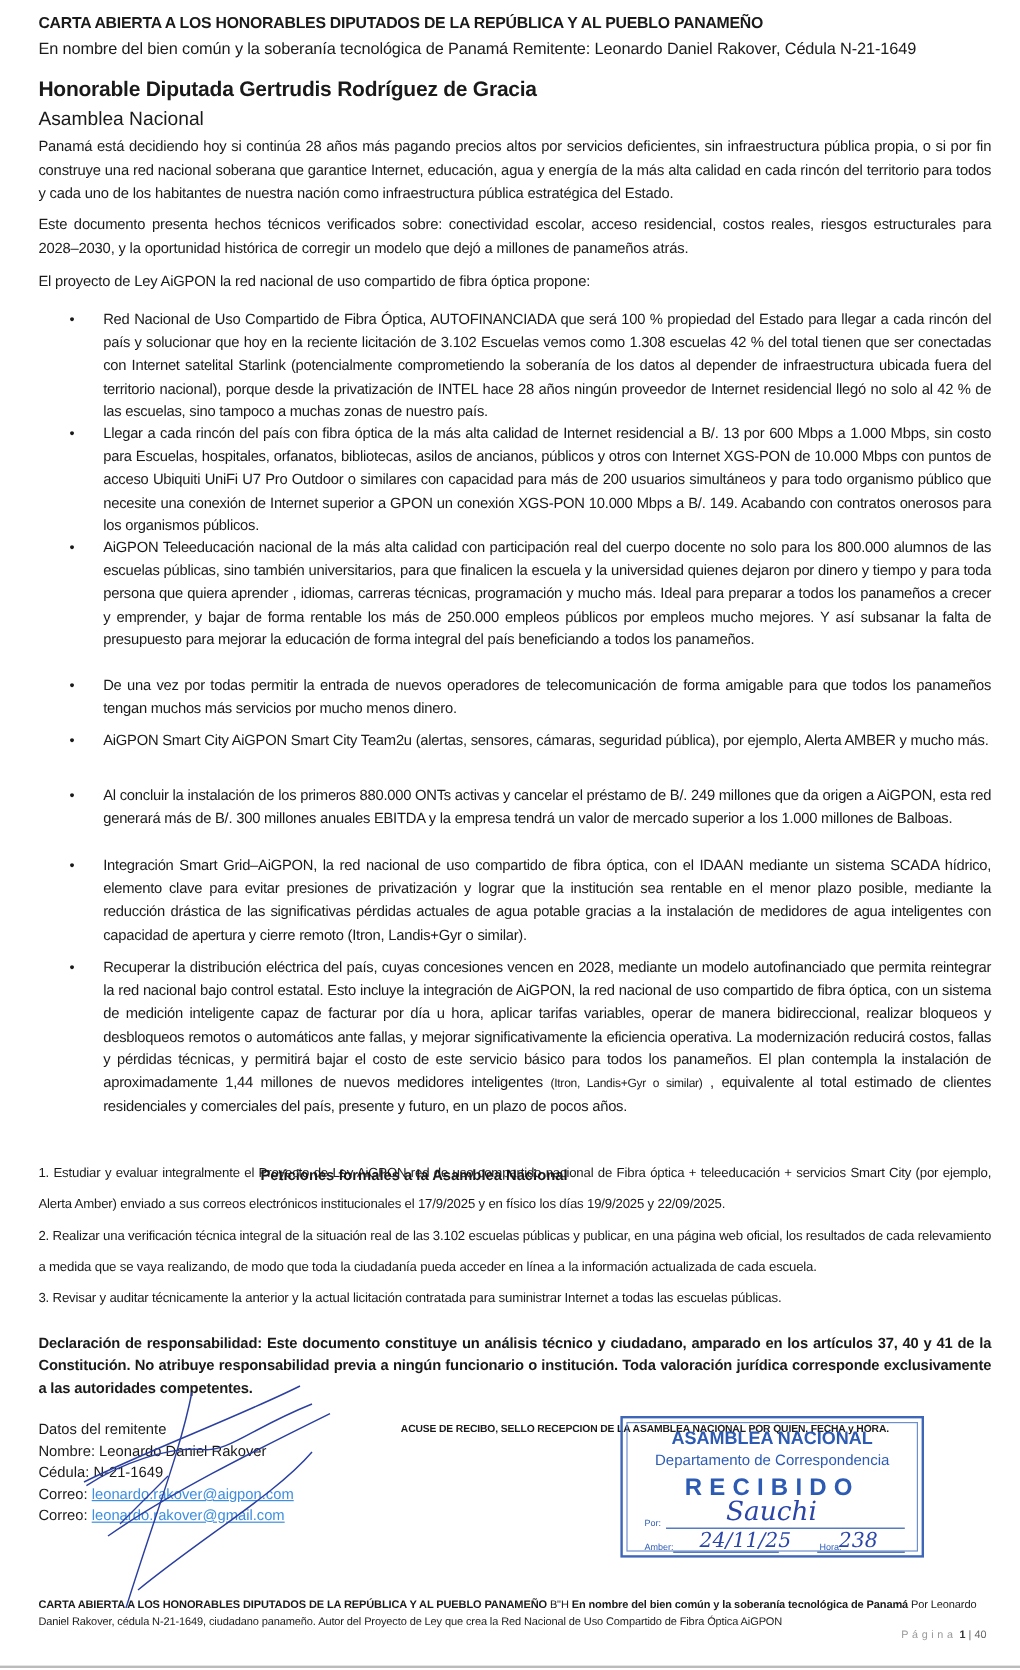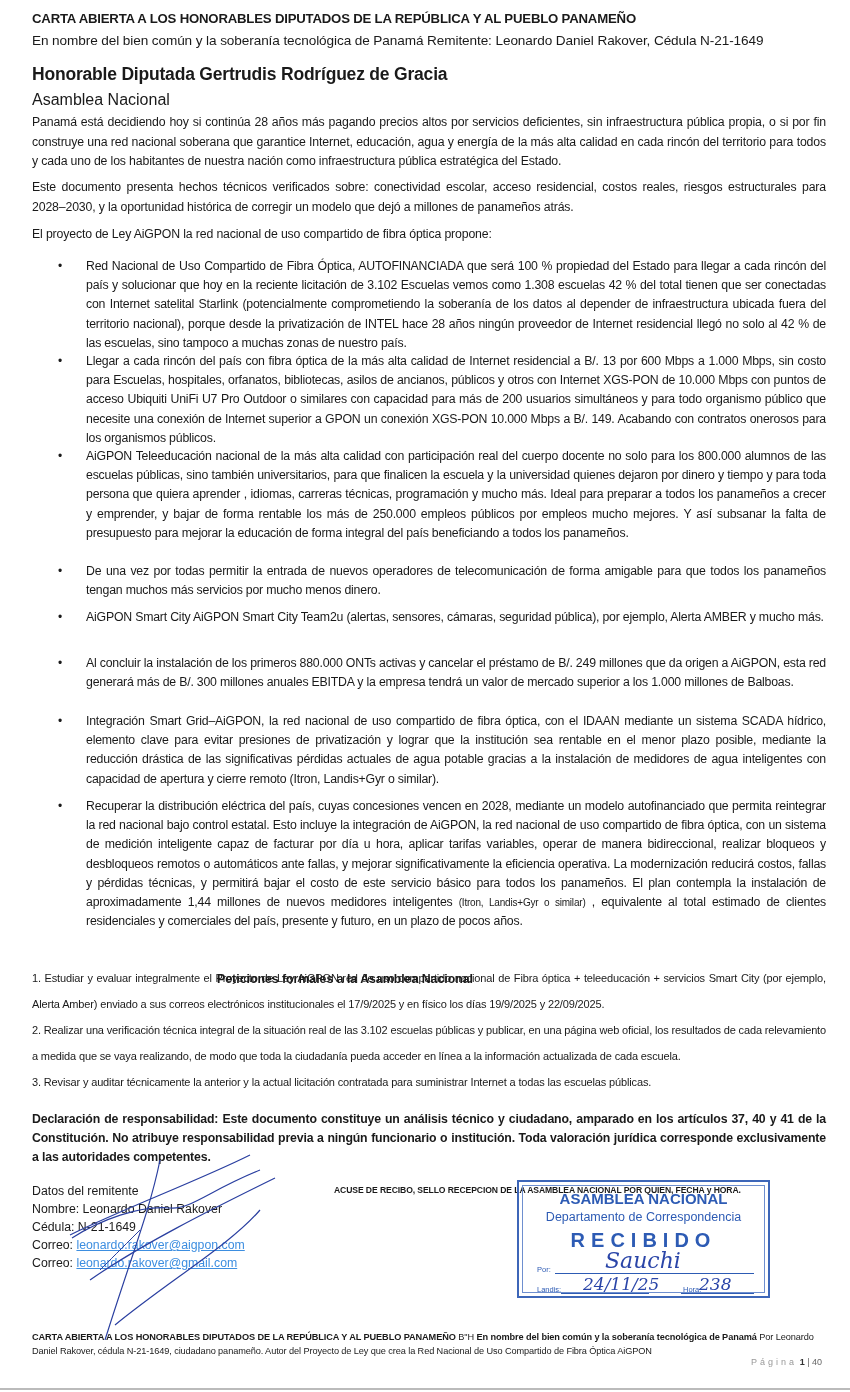--- a/index.html
+++ b/index.html
@@ -104,21 +104,21 @@
   <div class="ack">ACUSE DE RECIBO,  SELLO  RECEPCION DE LA ASAMBLEA  NACIONAL POR QUIEN,  FECHA  y HORA.</div>
 
   <div class="stamp">
     <div class="inner"></div>
     <div class="s1">ASAMBLEA NACIONAL</div>
     <div class="s2">Departamento de Correspondencia</div>
     <div class="s3">RECIBIDO</div>
     <div class="por-lbl">Por:</div>
     <div class="por-line"></div>
     <div class="hand por">Sauchi</div>
-    <div class="fecha-lbl">Landis:</div>
+    <div class="fecha-lbl">Amber:</div>
     <div class="fecha-line"></div>
     <div class="hand fecha">24/11/25</div>
     <div class="hora-lbl">Hora:</div>
     <div class="hora-line"></div>
     <div class="hand hora">238</div>
   </div>
 
   <div class="footer">
     <b>CARTA ABIERTA A LOS HONORABLES DIPUTADOS DE LA REPÚBLICA Y AL PUEBLO PANAMEÑO</b><span> B"H </span><b>En nombre del bien común y la soberanía tecnológica de Panamá</b><span> Por Leonardo Daniel Rakover, cédula N-21-1649, ciudadano panameño. Autor del Proyecto de Ley que crea la Red Nacional de Uso Compartido de Fibra Óptica AiGPON</span>
   </div>

